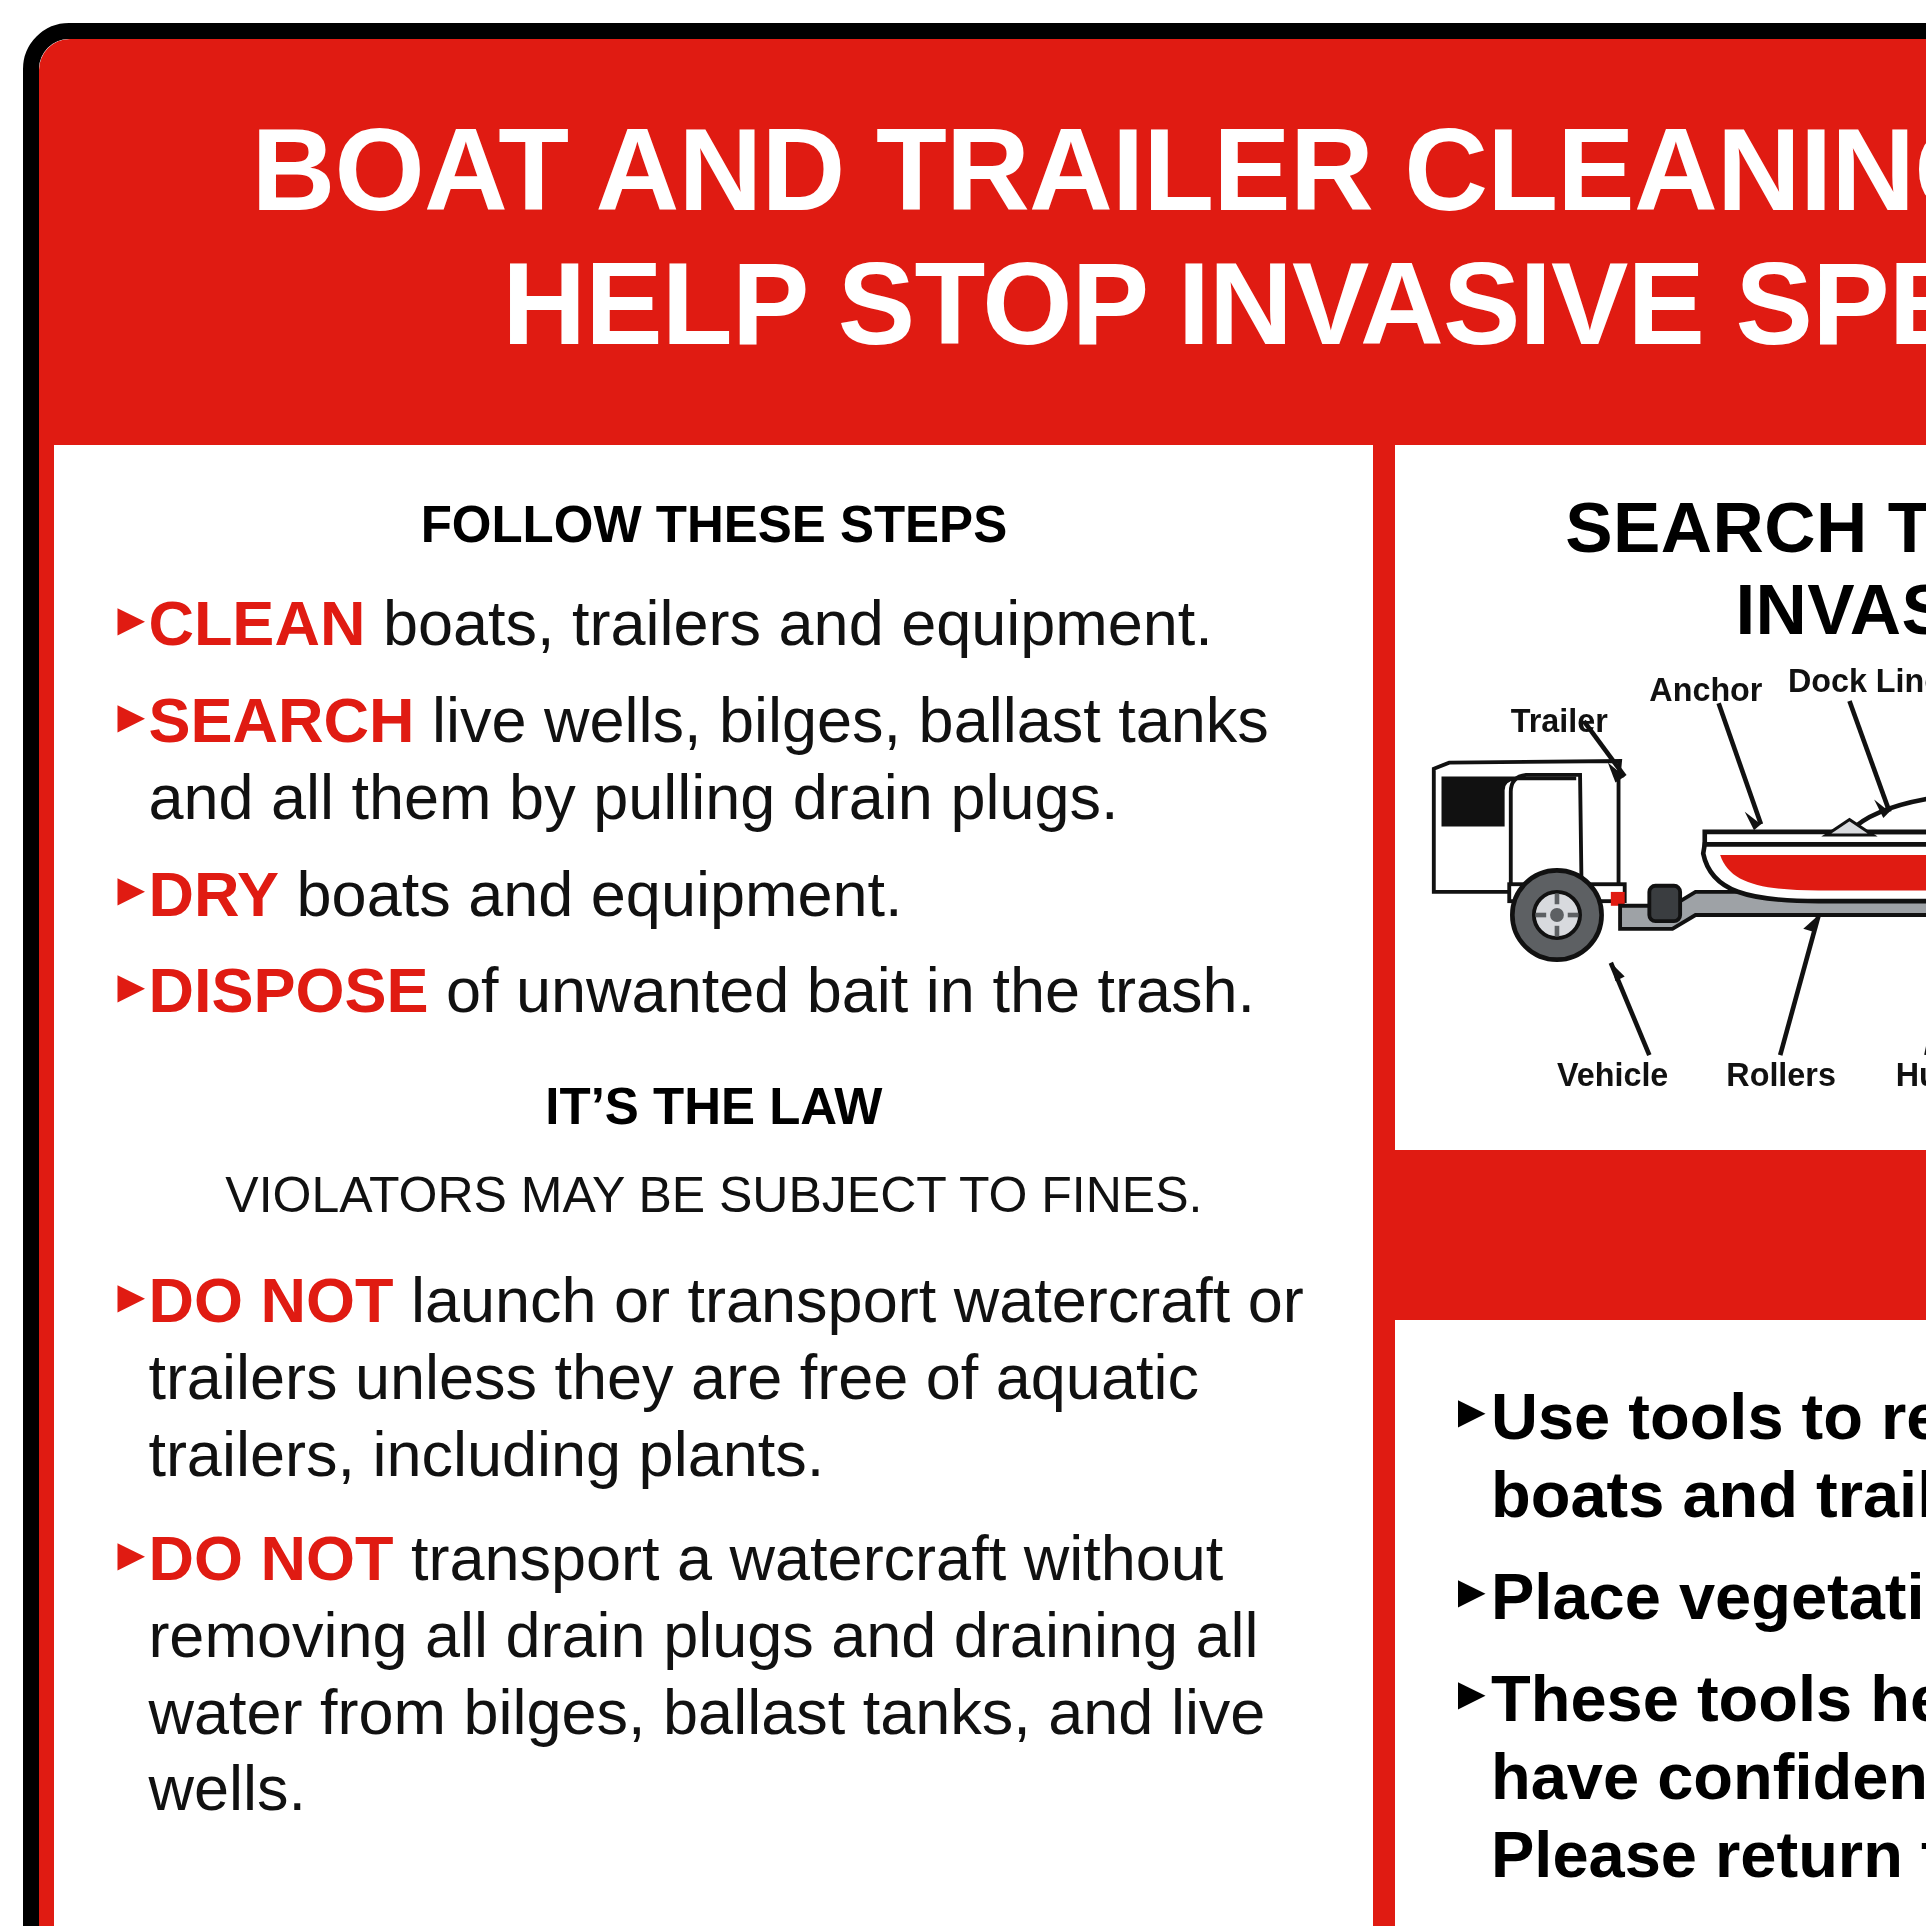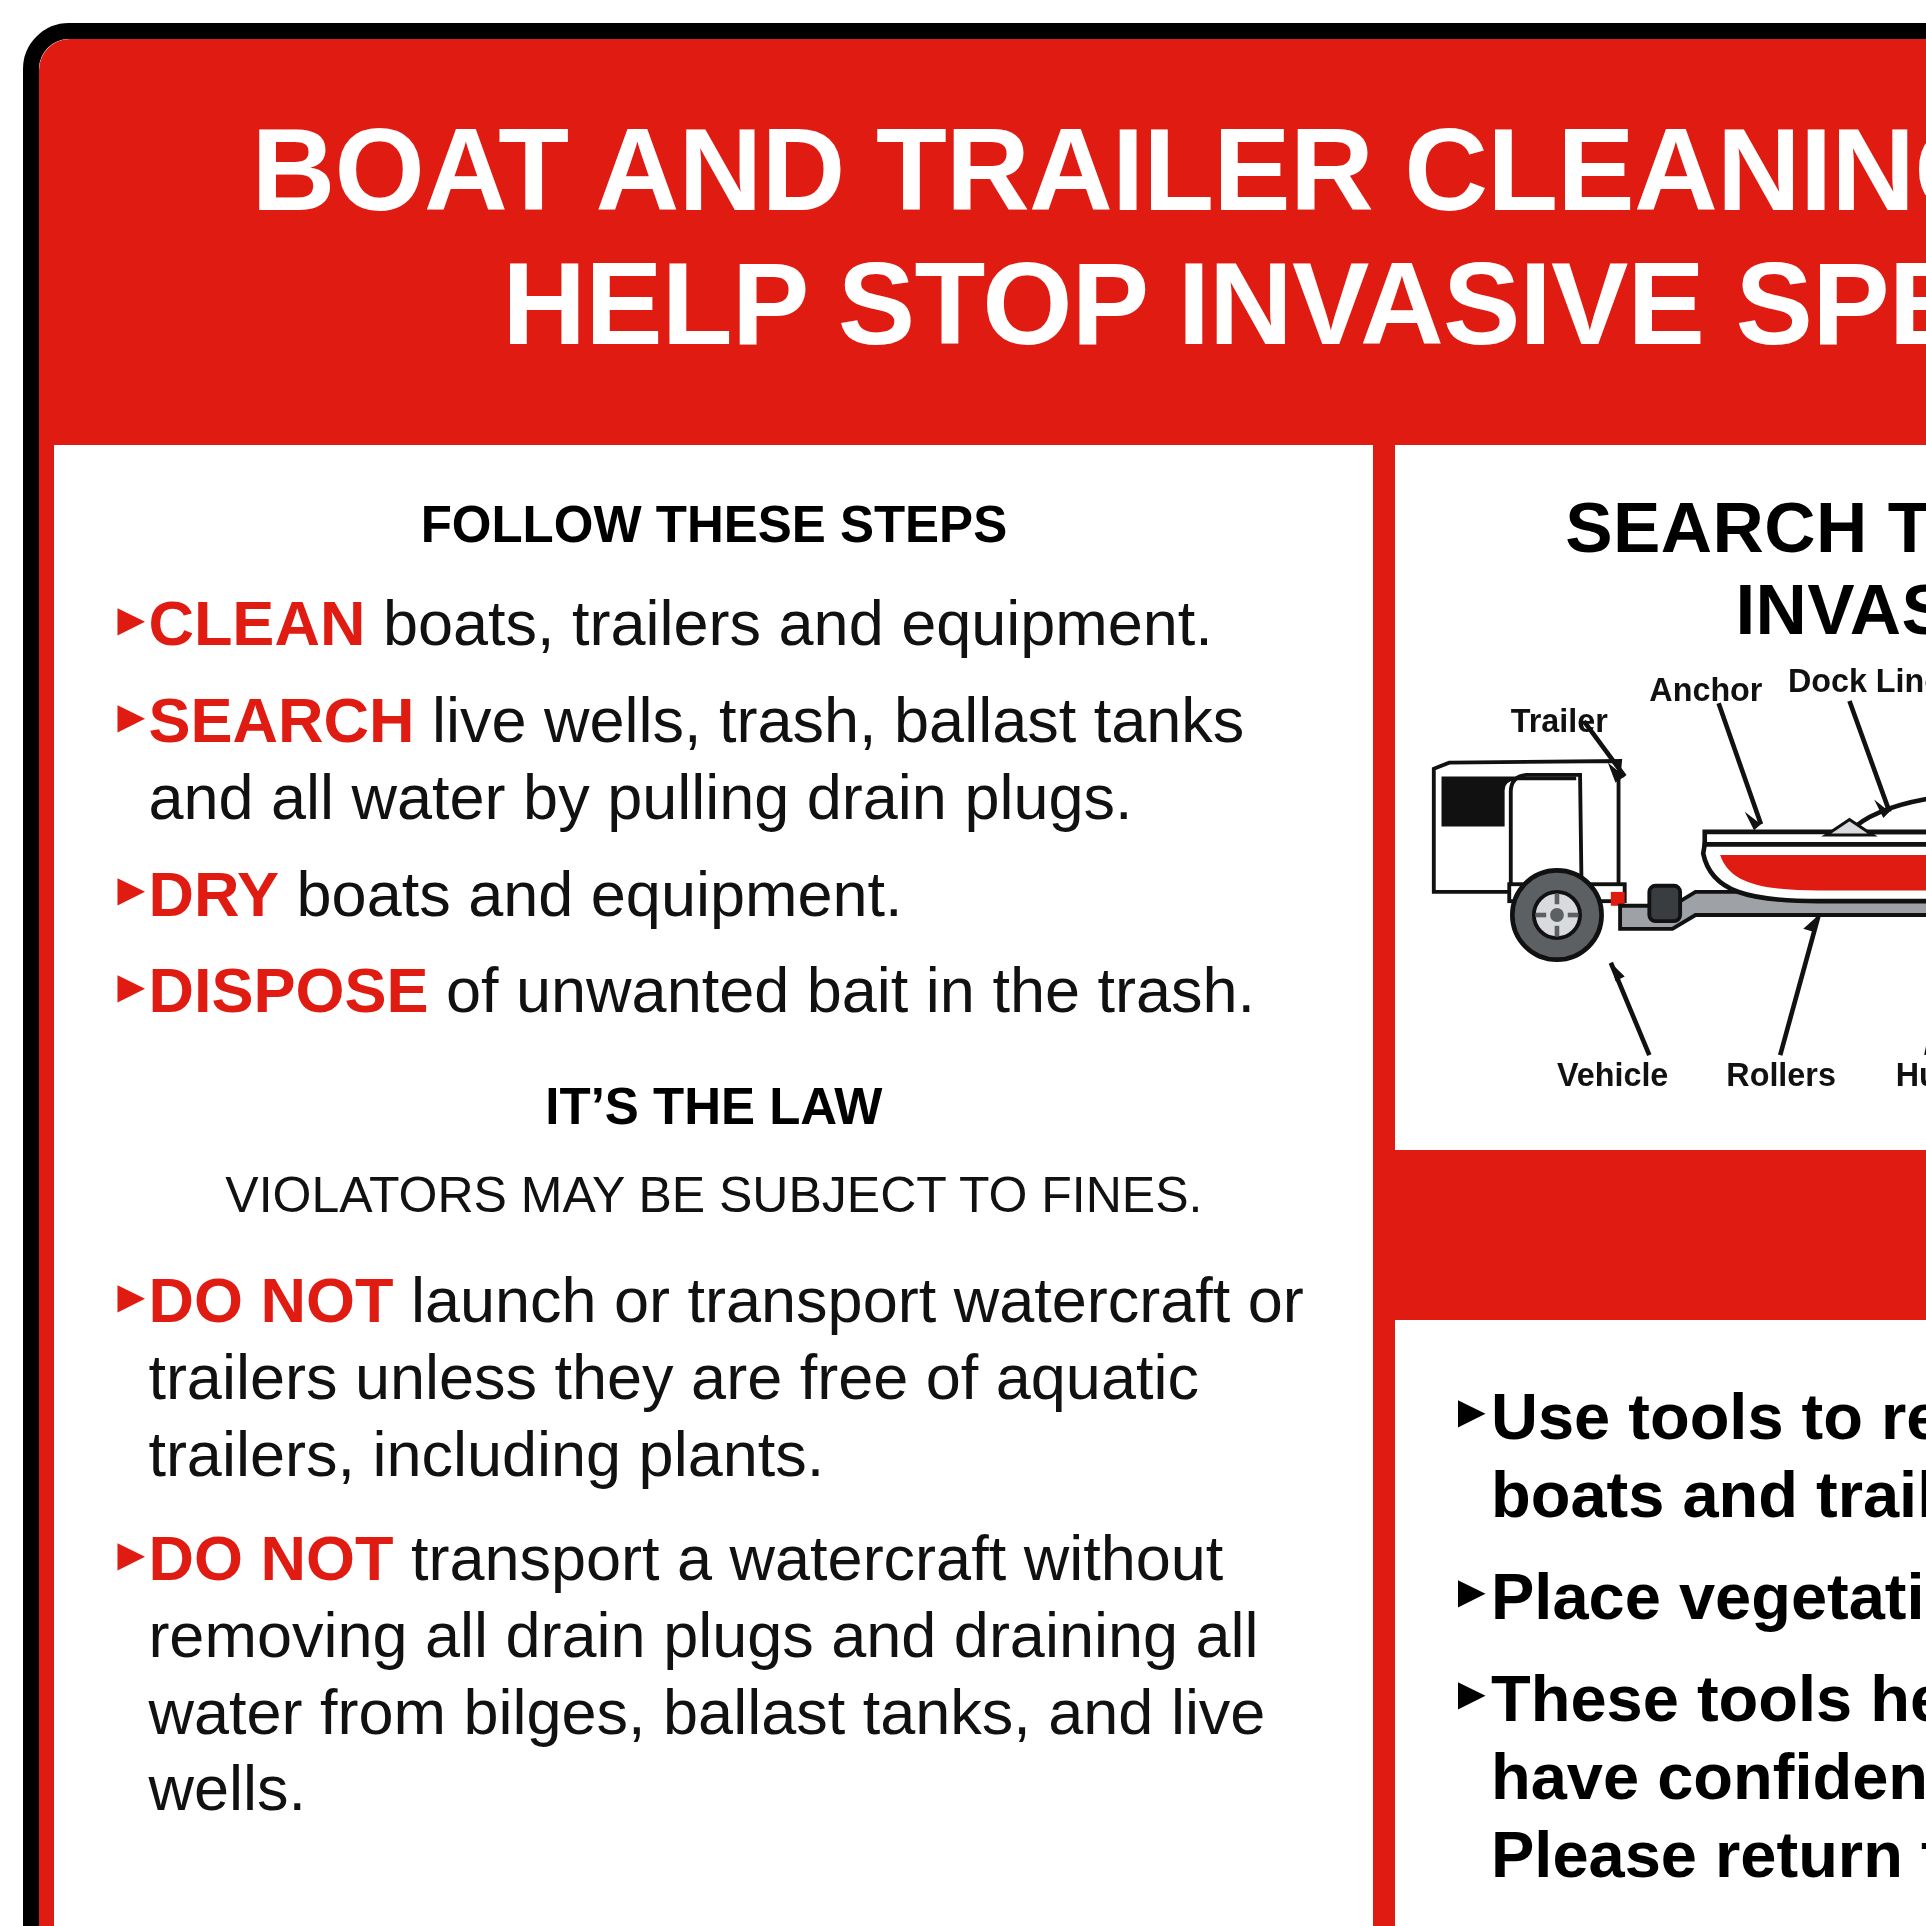--- a/index.html
+++ b/index.html
@@ -197,21 +197,21 @@
 
     <div class="panel" id="left-panel">
 
       <div class="section-title" id="steps-title">FOLLOW THESE STEPS</div>
 
       <ul class="bullet-list" id="steps-list">
         <li>
           <span class="arrow">►</span><span class="kw">CLEAN</span><span> boats, trailers and equipment.</span>
         </li>
         <li>
-          <span class="arrow">►</span><span class="kw">SEARCH</span><span> live wells, trash, ballast tanks and all water by pulling drain plugs.</span>
+          <span class="arrow">►</span><span class="kw">SEARCH</span><span> live wells, bilges, ballast tanks and all them by pulling drain plugs.</span>
         </li>
         <li>
           <span class="arrow">►</span><span class="kw">DRY</span><span> boats and equipment.</span>
         </li>
         <li>
           <span class="arrow">►</span><span class="kw">DISPOSE</span><span> of unwanted bait in the trash.</span>
         </li>
       </ul>
 
       <div class="section-title" id="law-title">IT’S THE LAW</div>

